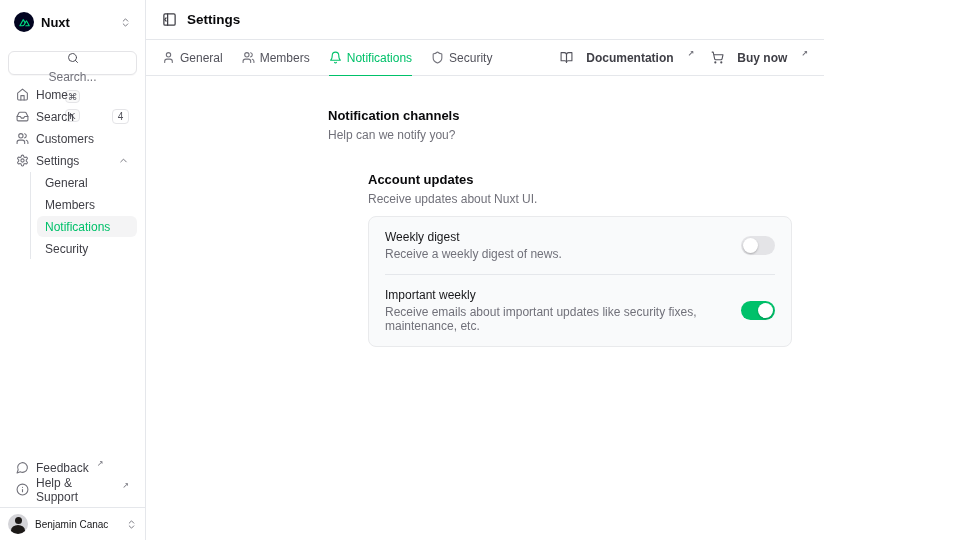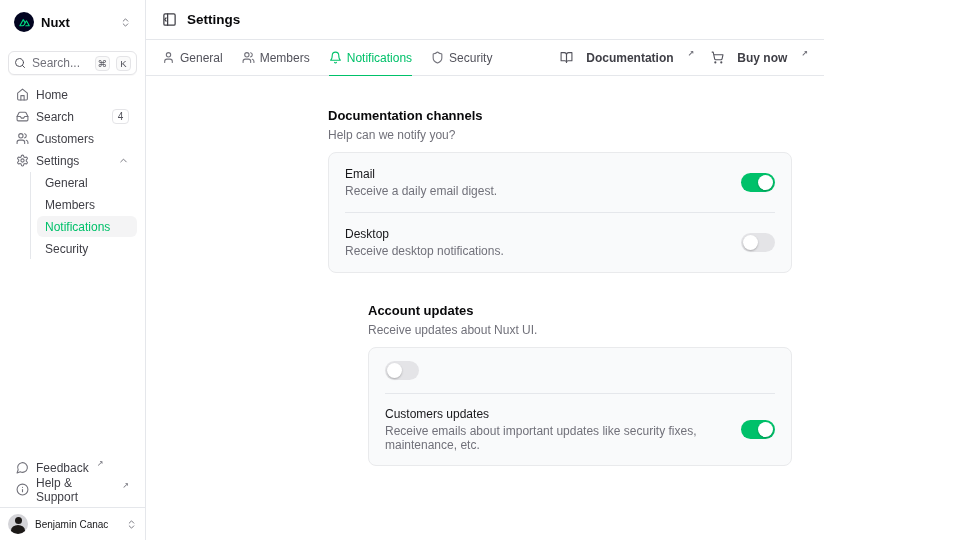--- a/index.html
+++ b/index.html
@@ -13,21 +13,21 @@
   .team-switcher { display:flex; align-items:center; gap:7px; margin:8px 8px 0 8px;
     padding:4px 6px; border-radius:6px; cursor:pointer; }
   .logo-circle { width:20px; height:20px; border-radius:50%; background:#020420;
     display:flex; align-items:center; justify-content:center; flex:none; }
   .logo-circle svg { width:13px; height:13px; }
   .team-name { font-size:13px; font-weight:700; color:#09090b; flex:1; }
   .chev-updown { color:#71717a; }
 
   .searchbox { margin:15px 8px 0 8px; height:24px; border:1px solid #e4e4e7; border-radius:6px;
     background:#fff; display:flex; align-items:center; gap:6px; padding:0 5px;
-    box-shadow:0 1px 1px rgba(0,0,0,.03); cursor:text; }
+    box-shadow:0 1px 1px rgba(0,0,0,.03); cursor:text;flex-direction:column; }
   .searchbox .ph { font-size:12px; color:#71717a; flex:1; }
   .kbd { height:15px; min-width:15px; padding:0 2px; border:1px solid #e4e4e7; background:#fafafa;
     border-radius:4px; font-size:9.5px; color:#52525b; display:flex; align-items:center;
     justify-content:center; }
 
   .nav { margin:9px 8px 0 8px; }
   .nav-item { display:flex; align-items:center; gap:7px; height:21px; padding:0 8px;
     border-radius:6px; font-size:12px; font-weight:500; color:#3f3f46; cursor:pointer; margin-bottom:1px; }
   .nav-item .ni { color:#71717a; display:flex; flex:none; }
   .nav-item .lbl { flex:1; white-space:nowrap; }
@@ -299,56 +299,40 @@
         </span>
         <span>Buy now</span>
         <span class="ext">↗</span>
       </div>
     </div>
 
     <div class="content">
       <div class="col">
 
         <section>
-          <h2 class="sec-heading">Documentation channels</h2>
+          <h2 class="sec-heading">Notification channels</h2>
           <p class="sec-sub">Help can we notify you?</p>
-          <div class="card">
-            <div class="row">
-              <div class="row-text">
-                <div class="row-title">Email</div>
-                <div class="row-desc">Receive a daily email digest.</div>
-              </div>
-              <div class="toggle" data-state="on">
-                  <div class="knob"></div>
-                </div>
-            </div>
-            <div class="row">
-              <div class="row-text">
-                <div class="row-title">Desktop</div>
-                <div class="row-desc">Receive desktop notifications.</div>
-              </div>
-              <div class="toggle" data-state="off">
-                  <div class="knob"></div>
-                </div>
-            </div>
-          </div>
         </section>
 
         <section class="sec2">
           <h2 class="sec-heading">Account updates</h2>
           <p class="sec-sub">Receive updates about Nuxt UI.</p>
           <div class="card">
             <div class="row">
+              <div class="row-text">
+                <div class="row-title">Weekly digest</div>
+                <div class="row-desc">Receive a weekly digest of news.</div>
+              </div>
               <div class="toggle" data-state="off">
                   <div class="knob"></div>
                 </div>
             </div>
             <div class="row">
               <div class="row-text">
-                <div class="row-title">Customers updates</div>
+                <div class="row-title">Important weekly</div>
                 <div class="row-desc">Receive emails about important updates like security fixes, maintenance, etc.</div>
               </div>
               <div class="toggle" data-state="on">
                   <div class="knob"></div>
                 </div>
             </div>
           </div>
         </section>
 
       </div>

